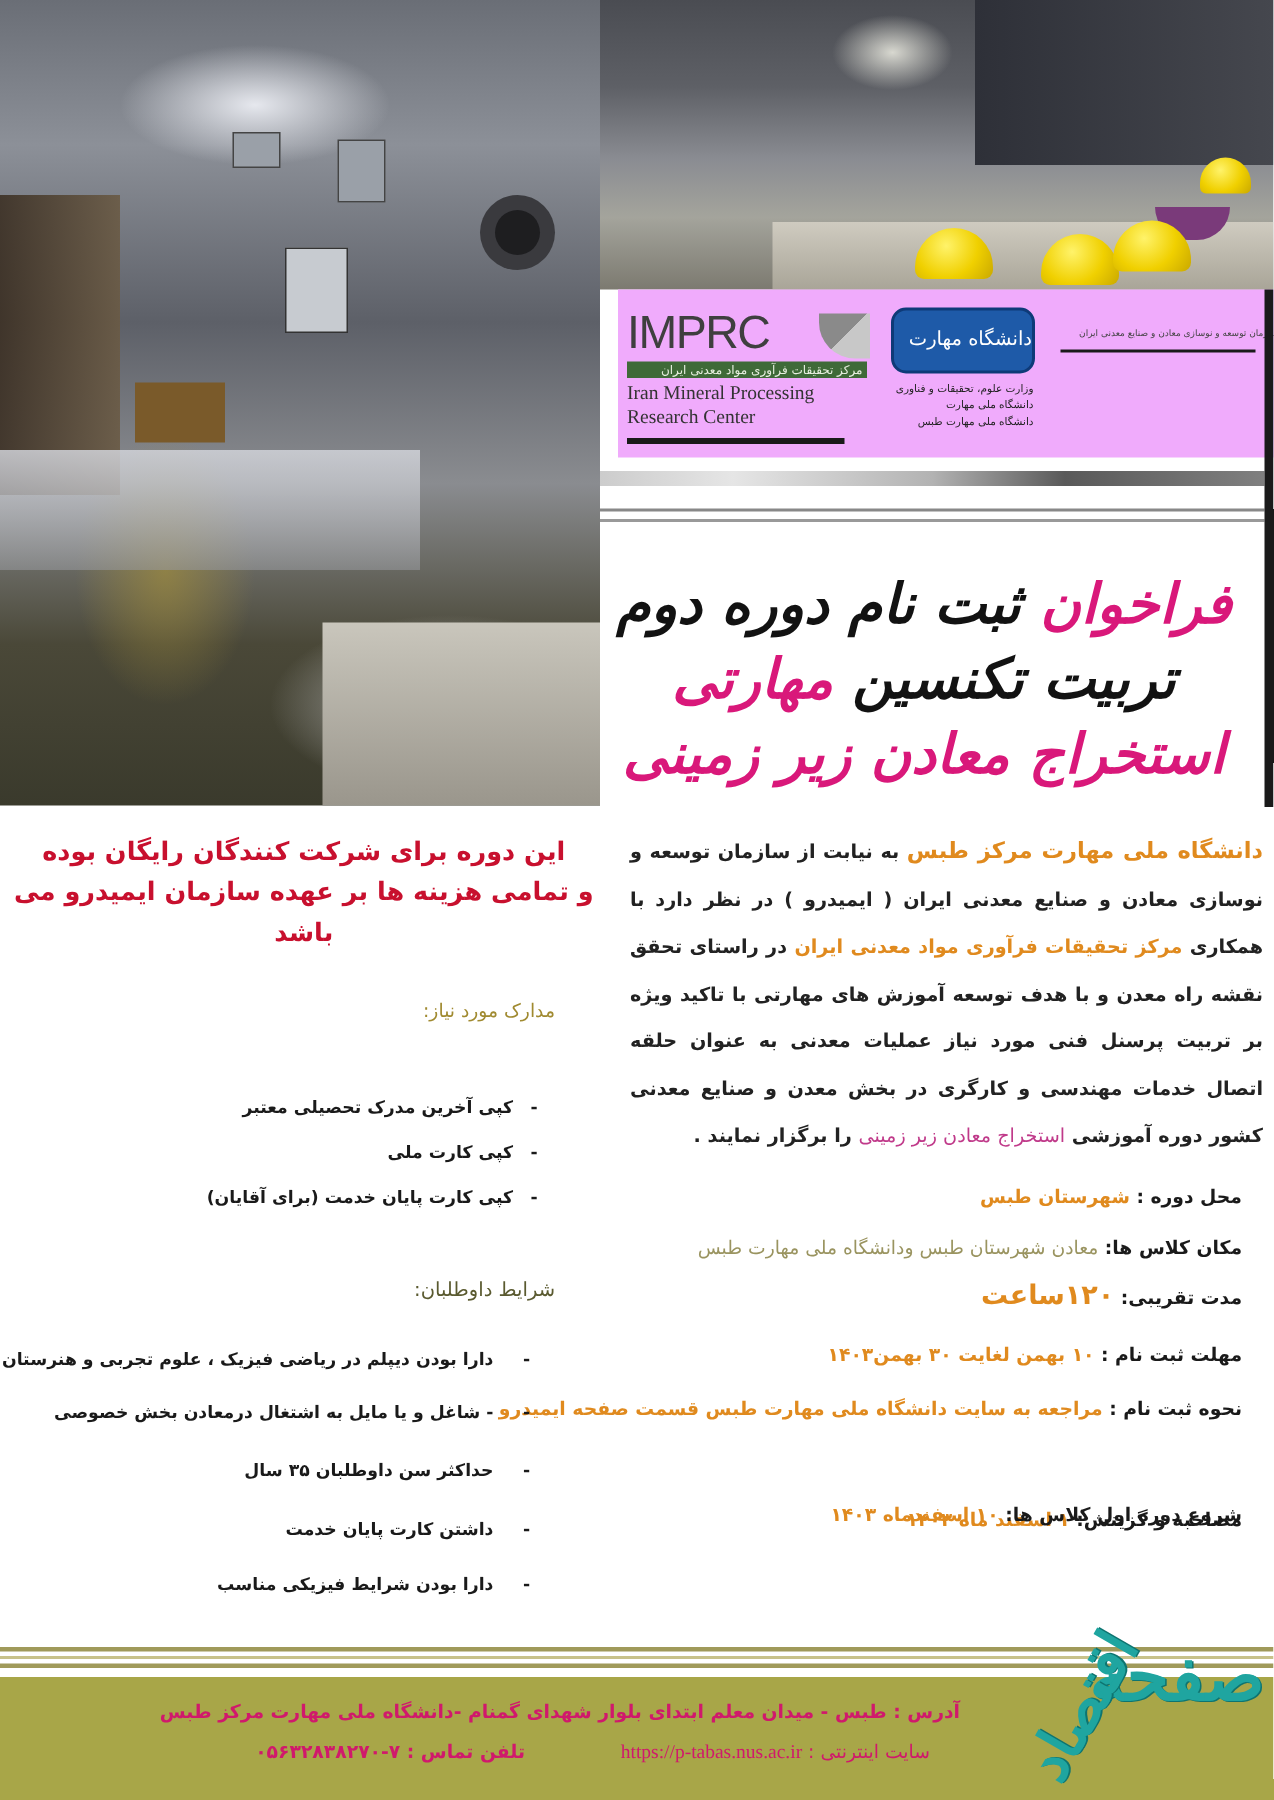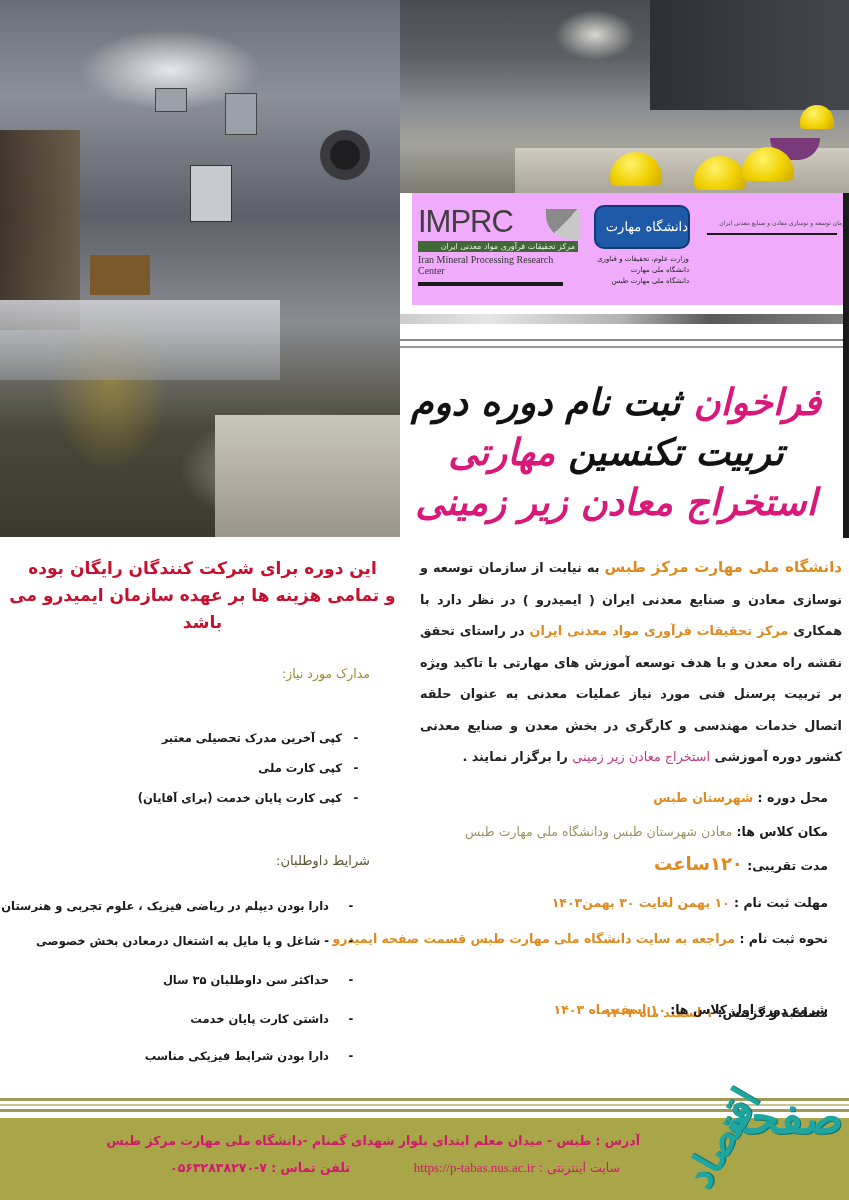--- a/index.html
+++ b/index.html
@@ -44,21 +44,21 @@
   .helmet.h3 { left: 342px; top: 147px; }
   .helmet.h4 { left: 400px; top: 105px; width: 34px; height: 24px; }
   .bowl { left: 370px; top: 138px; width: 50px; height: 22px; border-radius: 0 0 25px 25px; background: #7a3a7a; }
 
   
   .logos { left: 412px; top: 193px; width: 439px; height: 112px; background: #f0abfc; }
   .imprc { left: 6px; top: 14px; width: 160px; }
   .imprc-word { font-family: "Liberation Sans", sans-serif; font-size: 31px; color: #3f3f3f; letter-spacing: -1px; line-height: 30px; }
   .imprc-mark { position: absolute; left: 128px; top: 2px; width: 34px; height: 30px; background: linear-gradient(135deg,#8a8a8a 0 50%,#c8c8c8 50%); border-radius: 0 0 0 24px; }
   .imprc-bar { margin-top: 4px; background: #3f6a38; color: #e8f0e0; font-size: 8px; padding: 1px 3px; direction: rtl; text-align: right; width: 154px; }
-  .imprc-en { font-family: "Liberation Serif", serif; font-size: 10px; color: #333; margin-top: 2px; }
+  .imprc-en { font-family: "Liberation Serif", serif; font-size: 13px; color: #333; margin-top: 2px; }
   .imprc-line { margin-top: 6px; width: 145px; height: 4px; background: #1a1a1a; }
 
   .nus { left: 182px; top: 12px; width: 95px; text-align: right; }
   .nus-badge { width: 92px; height: 40px; margin: 0 auto; background: #1e5aa8; border: 2px solid #0e3a78; border-radius: 10px; color: #fff; font-family: "DejaVu Serif", serif; font-size: 13px; line-height: 40px; direction: rtl; }
   .nus-sub { font-size: 7px; color: #222; direction: rtl; margin-top: 5px; line-height: 11px; font-family: "DejaVu Serif", serif; }
 
   .imidro { left: 295px; top: 22px; width: 145px; }
   .imidro-word { display: flex; align-items: center; height: 30px; border-top: 2px solid #b8353a; border-bottom: 2px solid #b8353a; }
   .imidro-imi { background: #b8353a; color: #fff; font-family: "Liberation Sans", sans-serif; font-size: 28px; line-height: 30px; padding: 0 3px; letter-spacing: -1px; }
   .imidro-dro { color: #333; font-family: "Liberation Sans", sans-serif; font-size: 28px; line-height: 30px; padding-left: 3px; letter-spacing: -1px; }

